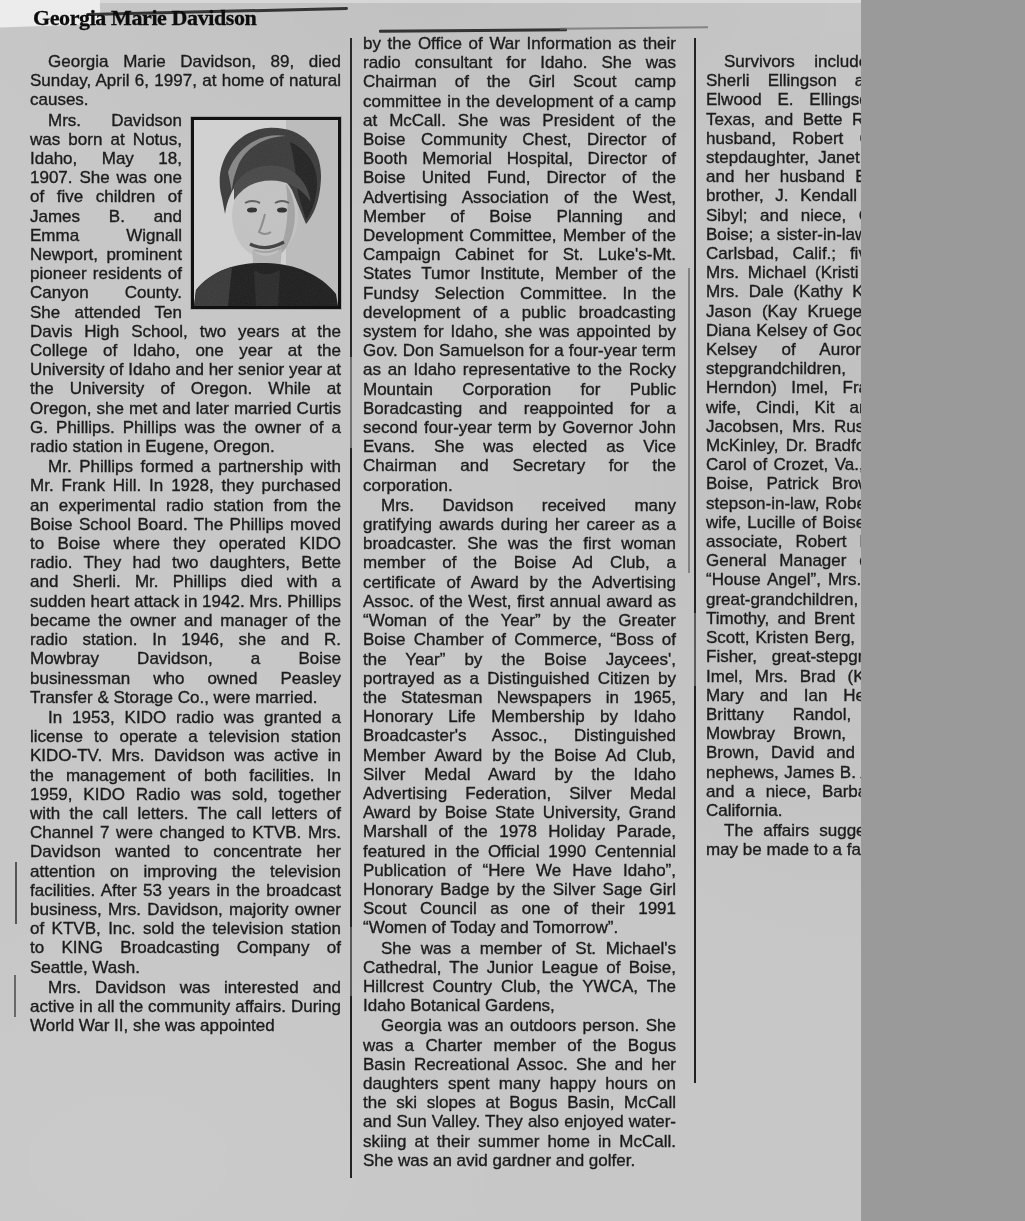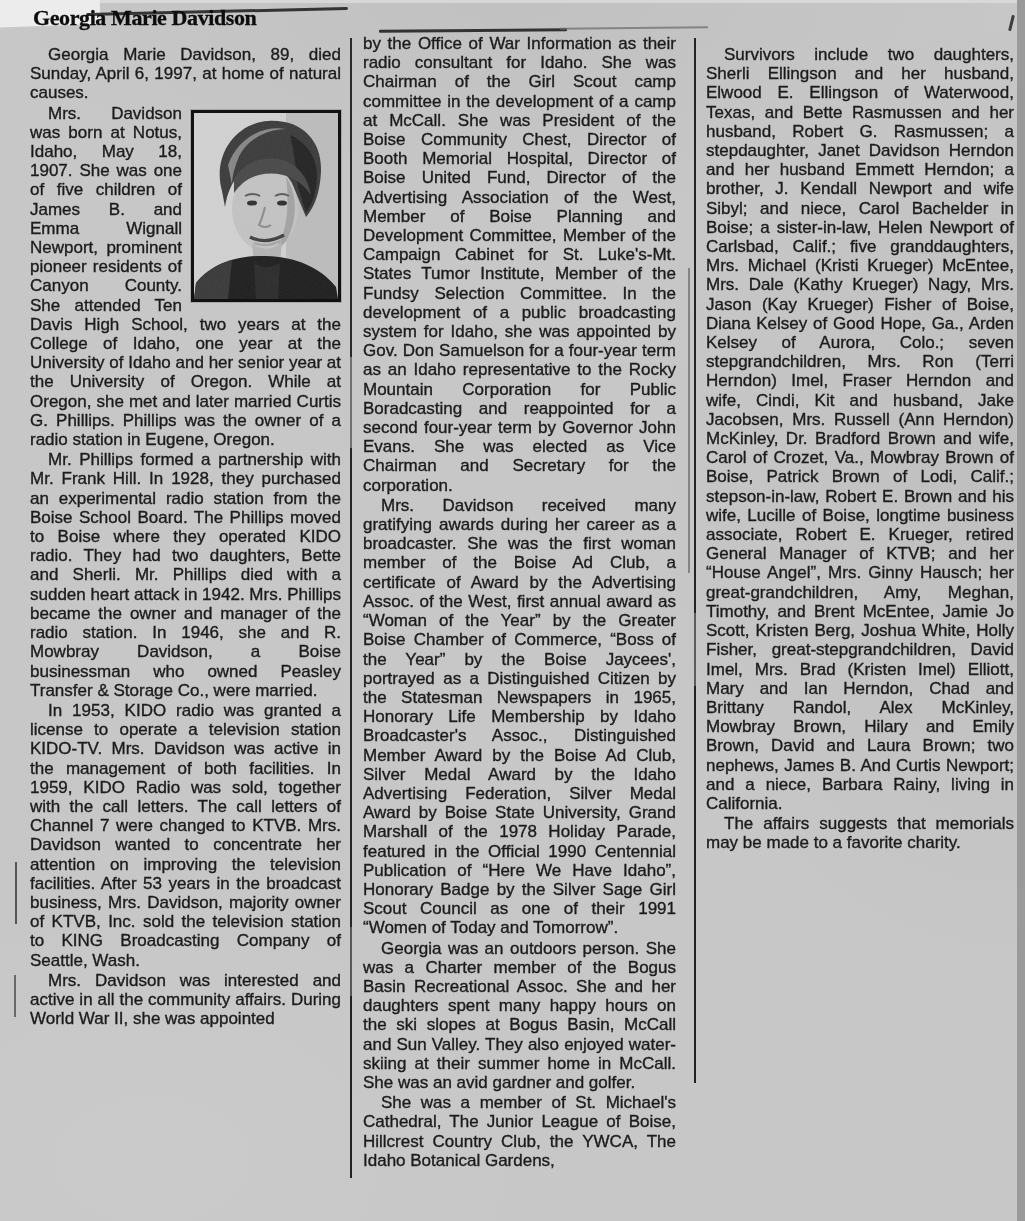--- a/index.html
+++ b/index.html
@@ -1,35 +1,35 @@
 <!DOCTYPE html>
 <html lang="en"><head>
 <meta charset="utf-8">
 <style>
   html,body{margin:0;padding:0;background:#9a9a9a;}
   #scan{
     position:relative;
-    width:1017px;height:1221px;
+    width:861px;height:1221px;
     background:#c7c7c7;
     background-image:
       radial-gradient(ellipse 600px 400px at 15% 95%, rgba(255,255,255,0.06), rgba(0,0,0,0) 70%),
       radial-gradient(ellipse 500px 700px at 98% 40%, rgba(0,0,0,0.04), rgba(0,0,0,0) 70%),
       radial-gradient(ellipse 700px 300px at 50% 0%, rgba(0,0,0,0.03), rgba(0,0,0,0) 75%);
     overflow:hidden;
     font-family:"Liberation Sans","DejaVu Sans",sans-serif;
     color:#1c1c1c;
   }
   .headline{
     position:absolute;left:33px;top:5px;
     font-family:"Liberation Serif","DejaVu Serif",serif;
     font-weight:700;font-size:22px;letter-spacing:-0.4px;color:#0d0d0d;
     -webkit-text-stroke:0.3px #0d0d0d;
   }
   .col{
-    position:absolute;top:45px;
+    position:absolute;top:52px;
     font-size:17px;line-height:19.2px;
     text-align:justify;
     -webkit-text-stroke:0.35px #1c1c1c;
   }
   #col1{left:30px;width:311px;}
   #col2{left:363px;width:313px;top:34px;}
   #col3{left:706px;width:308px;}
   .col p{margin:0 0 1px 0;}
   .col p.para{text-indent:18px;}
   .col p.cont{text-indent:0;}
@@ -119,22 +119,22 @@
     </div>
     <p class="para">Mrs. Davidson was born at Notus, Idaho, May 18, 1907. She was one of five children of James B. and Emma Wignall Newport, prominent pioneer residents of Canyon County. She attended Ten Davis High School, two years at the College of Idaho, one year at the University of Idaho and her senior year at the University of Oregon. While at Oregon, she met and later married Curtis G. Phillips. Phillips was the owner of a radio station in Eugene, Oregon.</p>
     <p class="para">Mr. Phillips formed a partnership with Mr. Frank Hill. In 1928, they purchased an experimental radio station from the Boise School Board. The Phillips moved to Boise where they operated KIDO radio. They had two daughters, Bette and Sherli. Mr. Phillips died with a sudden heart attack in 1942. Mrs. Phillips became the owner and manager of the radio station. In 1946, she and R. Mowbray Davidson, a Boise businessman who owned Peasley Transfer &amp; Storage Co., were married.</p>
     <p class="para">In 1953, KIDO radio was granted a license to operate a television station KIDO-TV. Mrs. Davidson was active in the management of both facilities. In 1959, KIDO Radio was sold, together with the call letters. The call letters of Channel 7 were changed to KTVB. Mrs. Davidson wanted to concentrate her attention on improving the television facilities. After 53 years in the broadcast business, Mrs. Davidson, majority owner of KTVB, Inc. sold the television station to KING Broadcasting Company of Seattle, Wash.</p>
     <p class="para">Mrs. Davidson was interested and active in all the community affairs. During World War II, she was appointed</p>
   </div>
 
   <div class="col" id="col2">
     <p class="cont">by the Office of War Information as their radio consultant for Idaho. She was Chairman of the Girl Scout camp committee in the development of a camp at McCall. She was President of the Boise Community Chest, Director of Booth Memorial Hospital, Director of Boise United Fund, Director of the Advertising Association of the West, Member of Boise Planning and Development Committee, Member of the Campaign Cabinet for St. Luke's-Mt. States Tumor Institute, Member of the Fundsy Selection Committee. In the development of a public broadcasting system for Idaho, she was appointed by Gov. Don Samuelson for a four-year term as an Idaho representative to the Rocky Mountain Corporation for Public Boradcasting and reappointed for a second four-year term by Governor John Evans. She was elected as Vice Chairman and Secretary for the corporation.</p>
     <p class="para">Mrs. Davidson received many gratifying awards during her career as a broadcaster. She was the first woman member of the Boise Ad Club, a certificate of Award by the Advertising Assoc. of the West, first annual award as “Woman of the Year” by the Greater Boise Chamber of Commerce, “Boss of the Year” by the Boise Jaycees', portrayed as a Distinguished Citizen by the Statesman Newspapers in 1965, Honorary Life Membership by Idaho Broadcaster's Assoc., Distinguished Member Award by the Boise Ad Club, Silver Medal Award by the Idaho Advertising Federation, Silver Medal Award by Boise State University, Grand Marshall of the 1978 Holiday Parade, featured in the Official 1990 Centennial Publication of “Here We Have Idaho”, Honorary Badge by the Silver Sage Girl Scout Council as one of their 1991 “Women of Today and Tomorrow”.</p>
+    <p class="para">She was a member of St. Michael's Cathedral, The Junior League of Boise, Hillcrest Country Club, the YWCA, The Idaho Botanical Gardens,</p>
     <p class="para">Georgia was an outdoors person. She was a Charter member of the Bogus Basin Recreational Assoc. She and her daughters spent many happy hours on the ski slopes at Bogus Basin, McCall and Sun Valley. They also enjoyed water-skiing at their summer home in McCall. She was an avid gardner and golfer.</p>
-    <p class="para">She was a member of St. Michael's Cathedral, The Junior League of Boise, Hillcrest Country Club, the YWCA, The Idaho Botanical Gardens,</p>
   </div>
 
   <div class="col" id="col3">
     <p class="para">Survivors include two daughters, Sherli Ellingson and her husband, Elwood E. Ellingson of Waterwood, Texas, and Bette Rasmussen and her husband, Robert G. Rasmussen; a stepdaughter, Janet Davidson Herndon and her husband Emmett Herndon; a brother, J. Kendall Newport and wife Sibyl; and niece, Carol Bachelder in Boise; a sister-in-law, Helen Newport of Carlsbad, Calif.; five granddaughters, Mrs. Michael (Kristi Krueger) McEntee, Mrs. Dale (Kathy Krueger) Nagy, Mrs. Jason (Kay Krueger) Fisher of Boise, Diana Kelsey of Good Hope, Ga., Arden Kelsey of Aurora, Colo.; seven stepgrandchildren, Mrs. Ron (Terri Herndon) Imel, Fraser Herndon and wife, Cindi, Kit and husband, Jake Jacobsen, Mrs. Russell (Ann Herndon) McKinley, Dr. Bradford Brown and wife, Carol of Crozet, Va., Mowbray Brown of Boise, Patrick Brown of Lodi, Calif.; stepson-in-law, Robert E. Brown and his wife, Lucille of Boise, longtime business associate, Robert E. Krueger, retired General Manager of KTVB; and her “House Angel”, Mrs. Ginny Hausch; her great-grandchildren, Amy, Meghan, Timothy, and Brent McEntee, Jamie Jo Scott, Kristen Berg, Joshua White, Holly Fisher, great-stepgrandchildren, David Imel, Mrs. Brad (Kristen Imel) Elliott, Mary and Ian Herndon, Chad and Brittany Randol, Alex McKinley, Mowbray Brown, Hilary and Emily Brown, David and Laura Brown; two nephews, James B. And Curtis Newport; and a niece, Barbara Rainy, living in California.</p>
     <p class="para">The affairs suggests that memorials may be made to a favorite charity.</p>
   </div>
 
 </div>
 
 </body></html>

